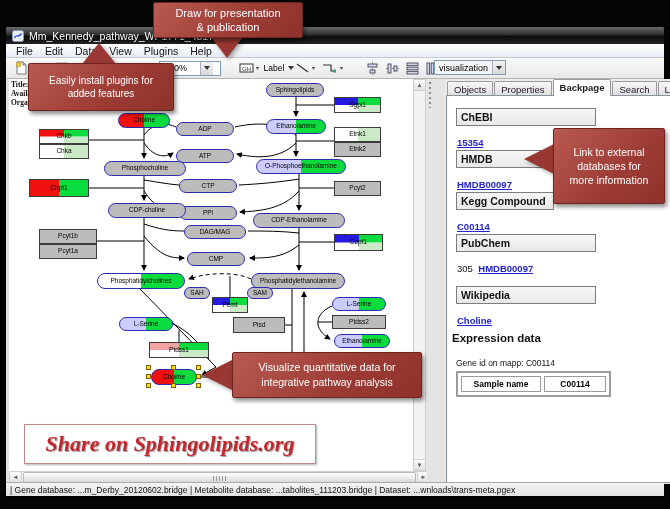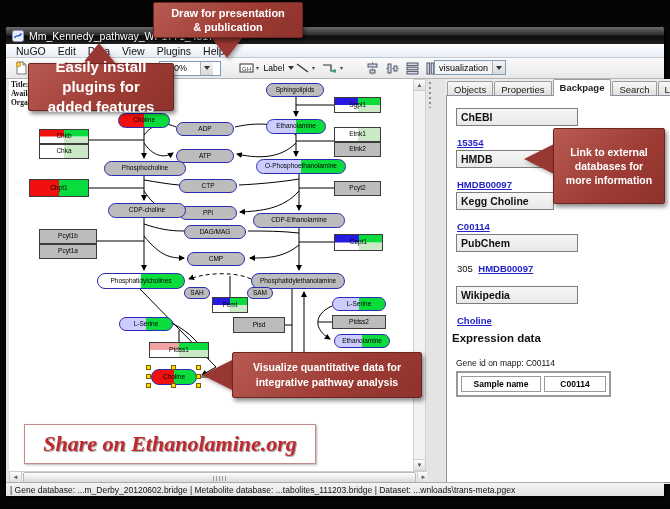--- a/index.html
+++ b/index.html
@@ -76,21 +76,21 @@
            background:repeating-linear-gradient(#8a8a8a 0 2px,transparent 2px 5px); }
 
   
   .sidepanel { position:absolute; left:439px; top:0; width:231px; height:405px; background:#ececec; }
   .tabbar { display:flex; align-items:flex-end; height:17px; padding-left:2px; gap:1px; }
   .tab { font-size:9.5px; padding:2px 6px 2px 6px; background:linear-gradient(#f8f8f8,#dedede);
          border:1px solid #9a9a9a; border-bottom:0; border-radius:2px 2px 0 0; color:#222; height:15px; }
   .tab.active { background:#fff; height:17px; font-weight:bold; position:relative; z-index:2; }
   .panelbody { position:absolute; left:1px; right:1px; top:16px; bottom:1px; background:#fff;
                border:1px solid #88919e; overflow:hidden; padding:12px 0 0 9px; }
-  .sechdr { width:122px; border:1px solid #7d7d7d; background:linear-gradient(#f7f7f7,#e8e8e8);
+  .sechdr { width:140px; border:1px solid #7d7d7d; background:linear-gradient(#f7f7f7,#e8e8e8);
             font-size:10.5px; font-weight:bold; color:#111; padding:2px 4px; margin-bottom:6px; }
   .sechdr.narrow { width:98px; }
   .seclink { display:inline-block; font-size:9.5px; font-weight:bold; color:#2323cc;
              text-decoration:underline; margin:0 0 0 1px; }
   .secval { display:inline-block; font-size:9.5px; color:#111; margin:0 0 12px 1px; }
   .exphdr { font-size:11.5px; font-weight:bold; color:#111; margin:4px 0 14px -4px; }
   .mapplbl { font-size:8.5px; font-weight:normal; color:#111; margin-bottom:3px; }
   .exptable { border-collapse:separate; border-spacing:3px; border:2px solid #9a9a9a; background:#fff; }
   .exptable td { border:1px solid #9a9a9a; font-size:8.5px; font-weight:bold; text-align:center;
                  padding:2px 4px; }
@@ -98,21 +98,21 @@
   .exptable td:last-child { width:62px; }
 
   
   .statusbar { position:absolute; left:0; right:0; bottom:0; height:14px; background:linear-gradient(#f4f4f4,#e2e2e2);
                border-top:1px solid #aaa; display:flex; align-items:center; padding-left:4px; }
   .statusbar span { font-size:8.5px; color:#111; white-space:nowrap; }
 
   
   .callout { position:absolute; background:linear-gradient(135deg,#b85b53,#9c3b34 60%,#8e322c);
              border:1px solid #6e241f; border-radius:2px; box-shadow:2px 3px 4px rgba(0,0,0,.45);
-             color:#fff; font-weight:bold; text-align:center; white-space:pre-line;
+             color:#fff; font-weight:normal; text-align:center; white-space:pre-line;
              display:flex; align-items:center; justify-content:center; z-index:50; }
   .tri { position:absolute; width:0; height:0; z-index:49; filter:drop-shadow(2px 2px 2px rgba(0,0,0,.35)); }
   .tri.down { border-left:16px solid transparent; border-right:16px solid transparent; border-top:21px solid #993832; }
   .tri.up { border-left:17px solid transparent; border-right:17px solid transparent; border-bottom:21px solid #993832; }
   .tri.left { border-top:15px solid transparent; border-bottom:15px solid transparent; border-right:30px solid #993832; }
   .sharebox { position:absolute; left:24px; top:424px; width:292px; height:40px; background:#fff;
               border:1px solid #c08a8a; box-shadow:1px 1px 2px rgba(0,0,0,.3);
               display:flex; align-items:center; justify-content:center; z-index:50; }
   .sharebox span { font-family:"Liberation Serif", serif; font-style:italic; font-weight:bold;
                    font-size:22px; color:#c1272d; text-shadow:1px 1px 1px #9a9a9a; }
@@ -128,21 +128,21 @@
 
     <div class="titlebar">
       <svg class="appicon" viewBox="0 0 12 12">
         <rect x="0.5" y="0.5" width="11" height="11" rx="2" fill="#e8eefc" stroke="#8899bb"></rect>
         <path d="M2.5 8 C4 3, 6 9, 9.5 3.5" stroke="#2d4fd0" fill="none" stroke-width="1.4"></path>
       </svg>
       <span class="ttl">Mm_Kennedy_pathway_WP1771_45176.gp</span>
     </div>
 
     <div class="menubar">
-      <span>NuGO</span>
+      <span>File</span>
       <span>Edit</span>
       <span>Data</span>
       <span>View</span>
       <span>Plugins</span>
       <span>Help</span>
     </div>
 
     <div class="toolbar">
       <span class="tbtn">
         <svg class="icn" width="13" height="14" viewBox="0 0 13 14">
@@ -388,21 +388,21 @@
           <span class="tab">Search</span>
           <span class="tab">Legend</span>
         </div>
         <div class="panelbody">
           <div class="sechdr">ChEBI</div>
           <a class="seclink">15354</a>
 
           <div class="sechdr">HMDB</div>
           <a class="seclink">HMDB00097</a>
 
-          <div class="sechdr narrow">Kegg Choline</div>
+          <div class="sechdr narrow">Kegg Compound</div>
           <a class="seclink">C00114</a>
 
           <div class="sechdr">PubChem</div>
           <span class="secval">305</span>
 
           <a class="seclink">HMDB00097</a>
 
           <div class="sechdr">Wikipedia</div>
           <a class="seclink">Choline</a>
 
@@ -424,28 +424,28 @@
     <div class="statusbar">
       <span>| Gene database: ...m_Derby_20120602.bridge | Metabolite database: ...tabolites_111203.bridge | Dataset: ...wnloads\trans-meta.pgex</span>
     </div>
   </div>
 
   <div class="callout" style="left:153px;top:2px;width:150px;height:36px;font-size:11px;line-height:1.3">Draw for presentation
 &amp; publication</div>
   <div class="tri down" style="left:211px;top:37px"></div>
 
   <div class="tri up" style="left:82px;top:43px"></div>
-  <div class="callout" style="left:28px;top:63px;width:146px;height:48px;font-size:15px;line-height:1.35">Easily install plugins for
+  <div class="callout" style="left:28px;top:63px;width:146px;height:48px;font-size:10px;line-height:1.35">Easily install plugins for
 added features</div>
 
   <div class="tri left" style="left:524px;top:144px"></div>
   <div class="callout" style="left:553px;top:128px;width:112px;height:76px;font-size:10.5px;line-height:1.35">Link to external
 databases for
 more information</div>
 
   <div class="tri left" style="left:202px;top:360px"></div>
   <div class="callout" style="left:232px;top:352px;width:190px;height:46px;font-size:10.5px;line-height:1.4">Visualize quantitative data  for
 integrative pathway analysis</div>
 
   <div class="sharebox">
-    <span>Share on Ethanolamine.org</span>
+    <span>Share on Sphingolipids.org</span>
   </div>
 </div>
 
 </body></html>

